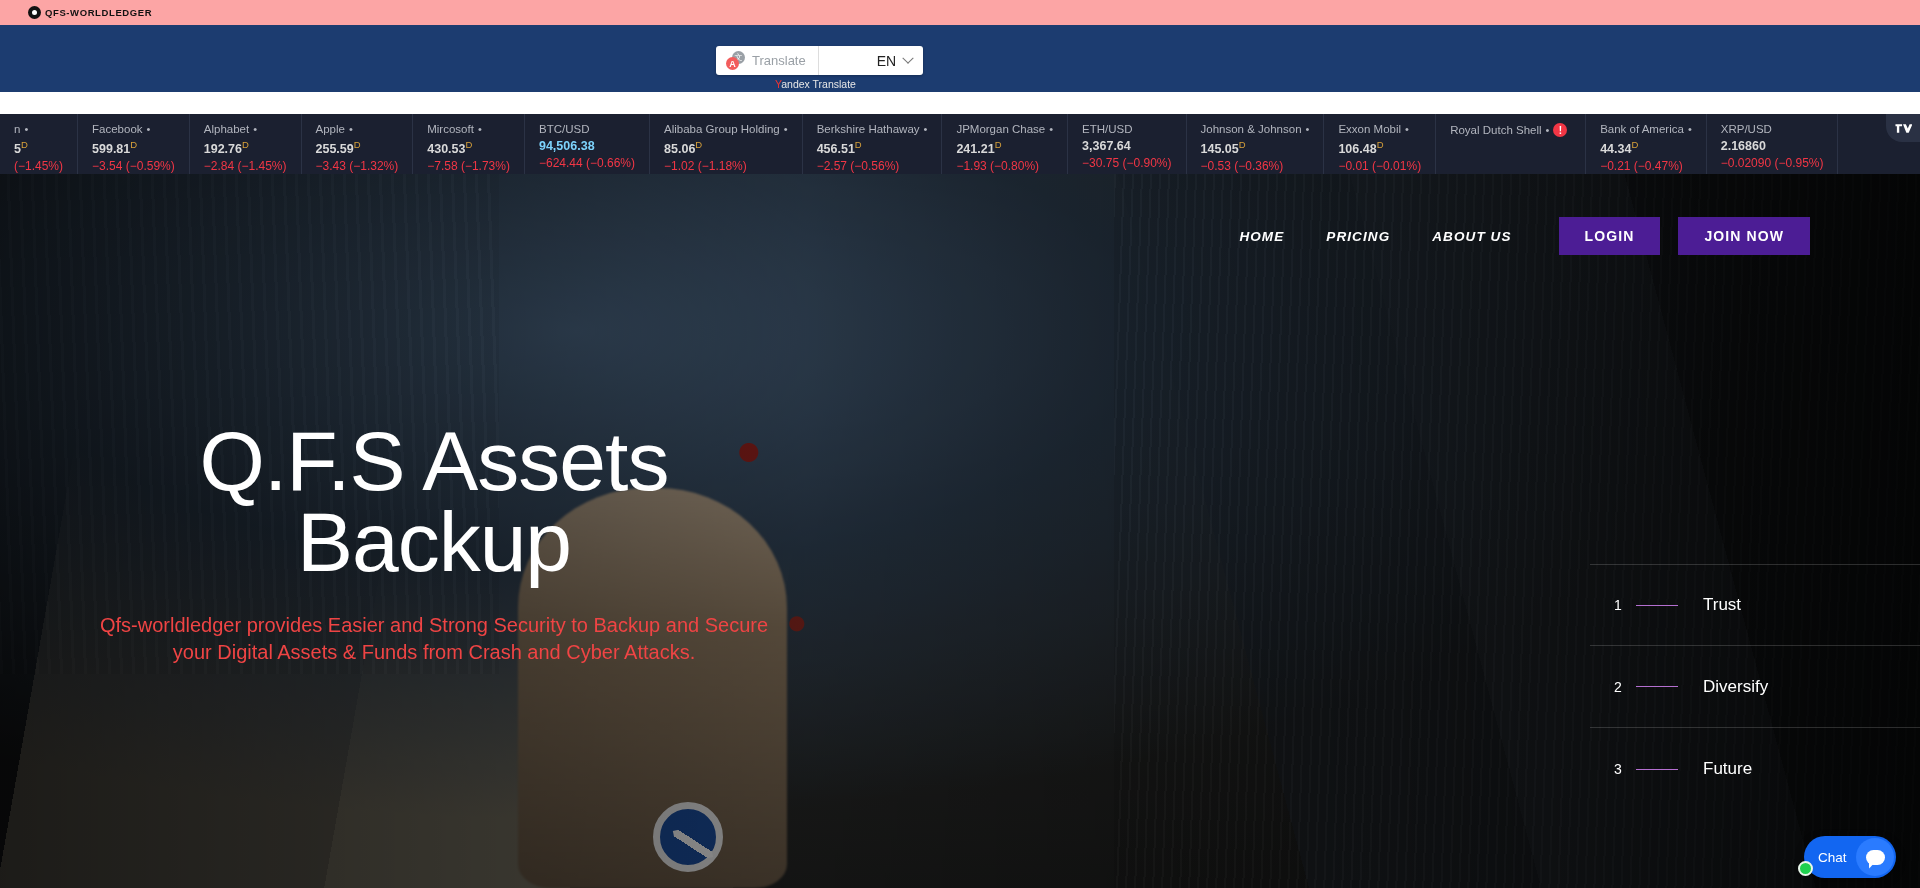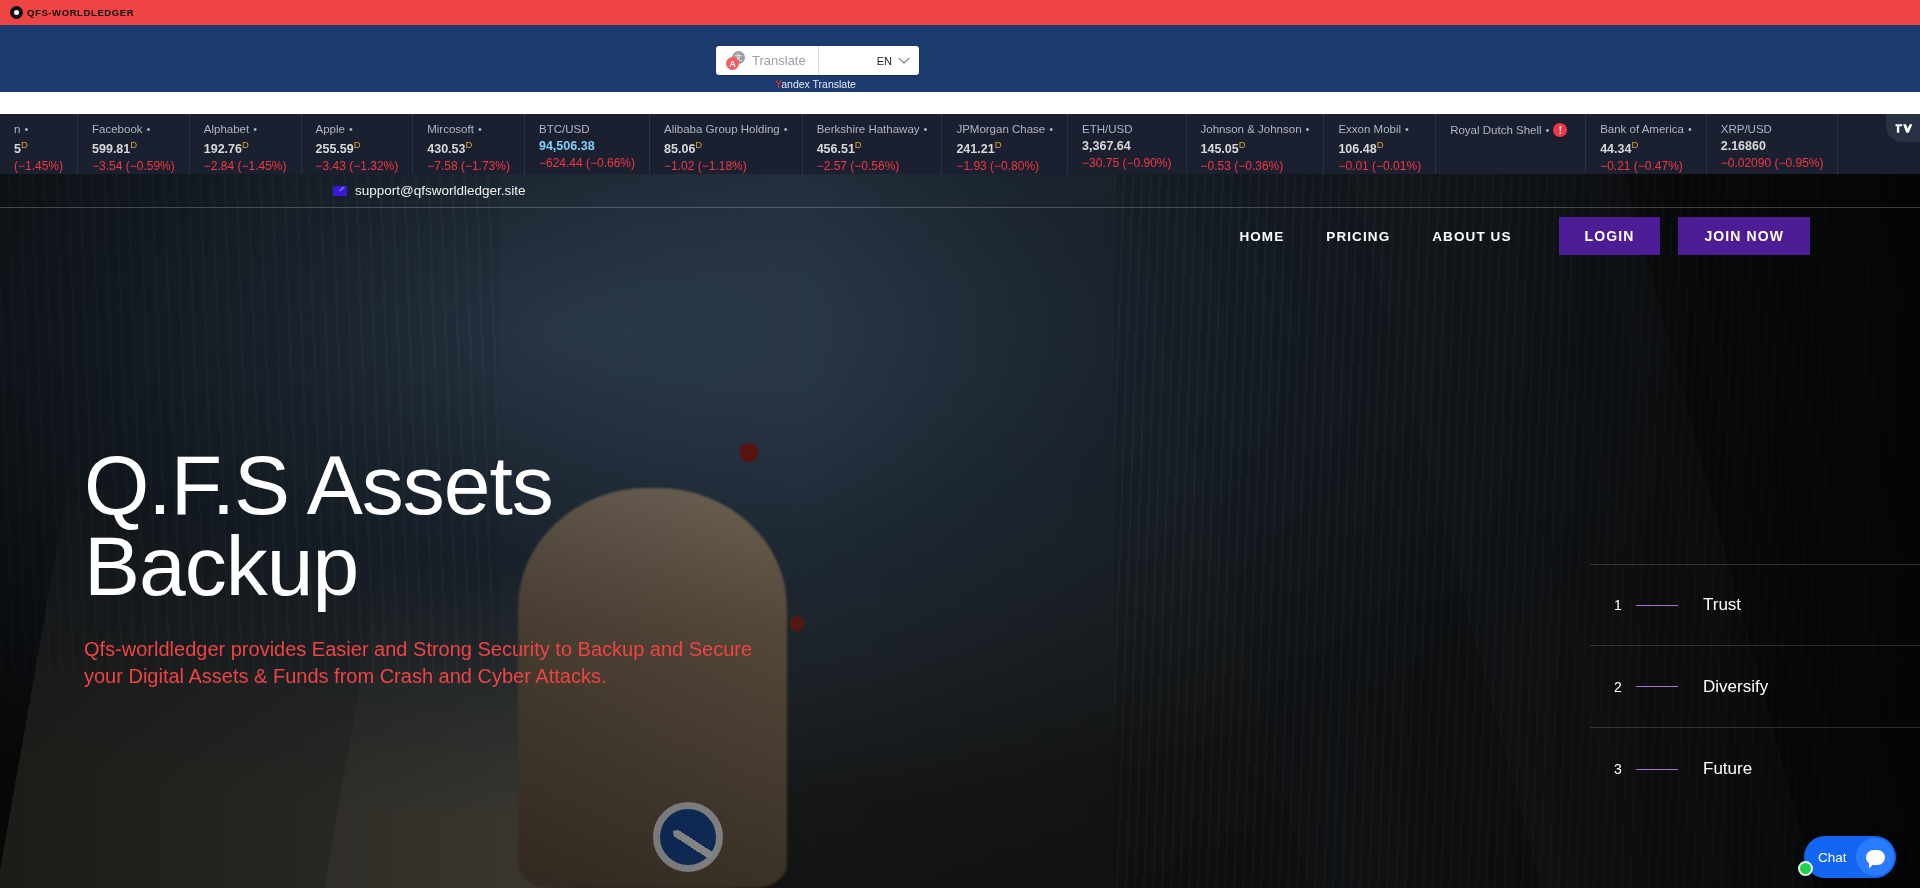--- a/index.html
+++ b/index.html
@@ -4,22 +4,22 @@
 <style>
   * { margin:0; padding:0; box-sizing:border-box; }
   html,body { width:1920px; height:888px; overflow:hidden; }
   body {
     font-family:"Liberation Sans", sans-serif;
     background:#000;
   }
 
   
   .logobar {
-    height:25px; background:#ef4444; width:100%;
-    display:flex; align-items:center; padding-left:10px;
+    height:25px; background:#fca5a5; width:100%;
+    display:flex; align-items:center; padding-left:28px;
   }
   .logo-wrap { display:flex; align-items:center; gap:4px; }
   .logo-mark {
     width:13px; height:13px; border-radius:50%;
     background:#111; position:relative;
     display:flex; align-items:center; justify-content:center;
   }
   .logo-mark::after{
     content:""; width:5px; height:5px; border-radius:50%;
     background:#fff;
@@ -53,21 +53,21 @@
   .tw-icon .circ-red{
     position:absolute; left:0; bottom:0;
     width:13px;height:13px;border-radius:50%;
     background:#f25c5c; color:#fff; font-size:9px; font-weight:bold;
     display:flex;align-items:center;justify-content:center;
   }
   .tw-label { font-size:13px; color:#9aa0a6; }
   .tw-right {
     display:flex; align-items:center; gap:8px; padding:0 11px;
   }
-  .tw-lang { font-size:11px; color:#222;padding-left:47px; }
+  .tw-lang { font-size:14px; color:#222;padding-left:47px; }
   .tw-chev {
     width:8px;height:8px;border-right:1.4px solid #777;border-bottom:1.4px solid #777;
     transform:rotate(45deg) translate(-2px,-2px);
   }
   .yandex-credit {
     position:absolute; left:775px; top:53px;
     font-size:10.5px; color:#e7e7e7;
   }
   .yandex-credit .y { color:#e33; }
 
@@ -188,32 +188,32 @@
 
   
   .navbar {
     position:absolute; top:34px; left:0; width:100%; height:56px;
     display:flex; align-items:center; justify-content:flex-end;
     padding-right:110px; gap:0;
   }
   .navlinks { display:flex; align-items:center; gap:42px; margin-right:47px; }
   .navlink {
     color:#fff; font-size:13.5px; font-weight:bold; letter-spacing:1.1px;
-    text-decoration:none; cursor:pointer;
+    text-decoration:none; cursor:pointer;font-style:italic;
   }
   .btn {
     color:#fff; font-size:14px; font-weight:bold; letter-spacing:1.1px;
     background:#4c1d95; padding:12px 26px; cursor:pointer;
     border:none; line-height:1;
   }
   .btn.join { margin-left:18px; }
 
   
   .hero-text {
-    position:absolute; left:84px; top:271px; width:700px;
+    position:absolute; left:84px; top:247px; width:700px;text-align:center;
   }
   .hero-h1 {
     color:#fff; font-size:84px; font-weight:300; line-height:.97;
     letter-spacing:-1px;
   }
   .hero-p {
     color:#ef4444; font-size:20px; font-weight:300; line-height:1.33;
     margin-top:28px;
   }
 
@@ -376,24 +376,20 @@
 <div class="hero">
   <div class="hero-bg">
     <div class="hero-photo"></div>
     <div class="hero-stripes"></div>
     <div class="hero-stripes2"></div>
     <div class="hero-figure"></div>
     <div class="hero-sign"></div>
   </div>
   <div class="hero-dim"></div>
 
-  <div class="email-bar">
-    <span class="mailicon"></span>
-    <span class="email-text">support@qfsworldledger.site</span>
-  </div>
 
   <div class="navbar">
     <div class="navlinks" id="navlinks">
         <a class="navlink" href="#">HOME</a>
         <a class="navlink" href="#">PRICING</a>
         <a class="navlink" href="#">ABOUT US</a>
       </div>
     <button class="btn">LOGIN</button>
     <button class="btn join">JOIN NOW</button>
   </div>

